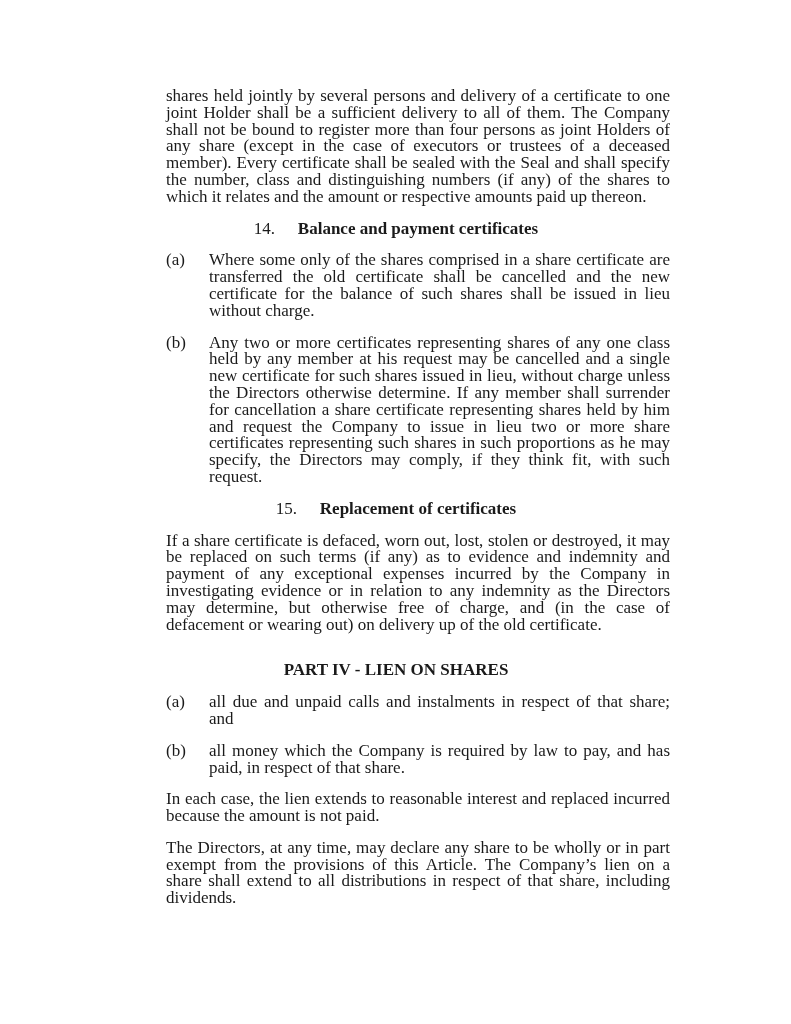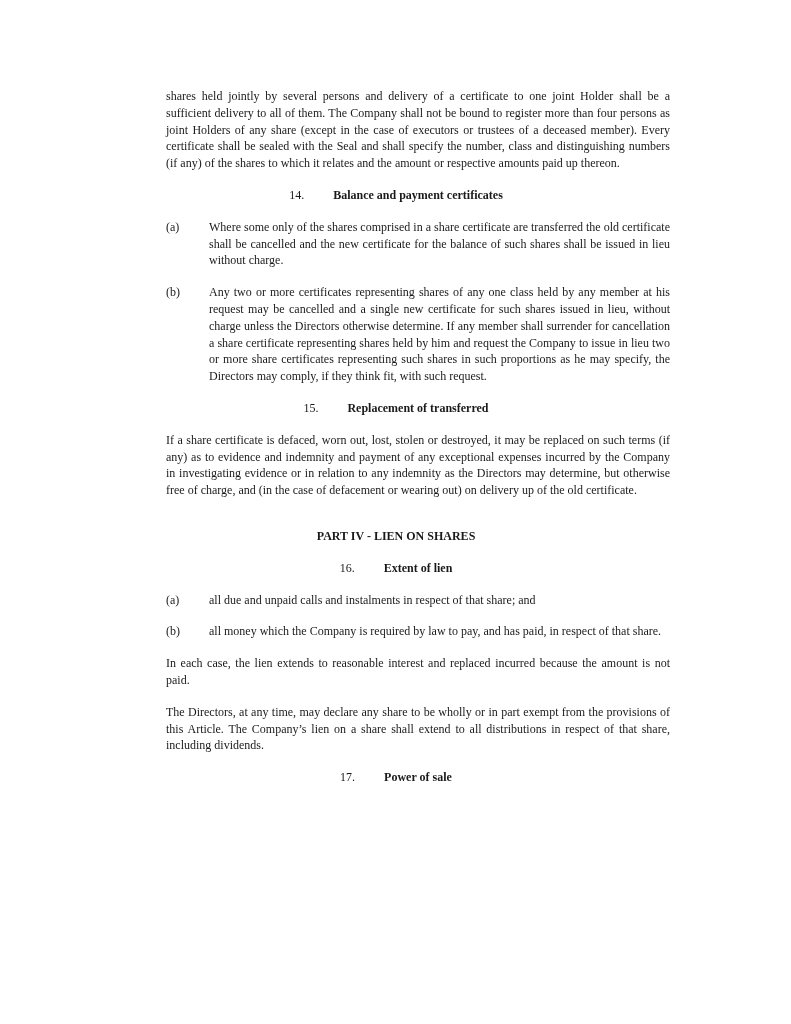--- a/index.html
+++ b/index.html
@@ -8,21 +8,21 @@
     background: #ffffff;
   }
   .page {
     position: relative;
     width: 791px;
     height: 1024px;
     background: #ffffff;
     box-sizing: border-box;
     padding: 88px 121px 17px 122px; 
     font-family: "Liberation Serif", "DejaVu Serif", serif;
-    font-size: 12px;
+    font-size: 17px;
     line-height: 16.8px;
     color: #1a1a1a;
     overflow: hidden;
   }
   .block {
     margin-bottom: 15px;
   }
   
   .para {
     margin-left: 44px;
@@ -76,46 +76,38 @@
     <div class="item-text">Where some only of the shares comprised in a share certificate are transferred the old certificate shall be cancelled and the new certificate for the balance of such shares shall be issued in lieu without charge.</div>
   </div>
 
   <div class="block item">
     <span class="item-label">(b)</span>
     <div class="item-text">Any two or more certificates representing shares of any one class held by any member at his request may be cancelled and a single new certificate for such shares issued in lieu, without charge unless the Directors otherwise determine. If any member shall surrender for cancellation a share certificate representing shares held by him and request the Company to issue in lieu two or more share certificates representing such shares in such proportions as he may specify, the Directors may comply, if they think fit, with such request.</div>
   </div>
 
   <div class="block sec-head">
     <span class="sec-num">15.</span>
-    <span class="sec-title">Replacement of transferred</span>
+    <span class="sec-title">Replacement of certificates</span>
   </div>
 
   <div class="block para">If a share certificate is defaced, worn out, lost, stolen or destroyed, it may be replaced on such terms (if any) as to evidence and indemnity and payment of any exceptional expenses incurred by the Company in investigating evidence or in relation to any indemnity as the Directors may determine, but otherwise free of charge, and (in the case of defacement or wearing out) on delivery up of the old certificate.</div>
 
   <div class="block part-heading">PART IV - LIEN ON SHARES</div>
 
-  <div class="block sec-head">
-    <span class="sec-num">16.</span>
-    <span class="sec-title">Extent of lien</span>
-  </div>
 
 
   <div class="block item">
     <span class="item-label">(a)</span>
     <div class="item-text">all due and unpaid calls and instalments in respect of that share; and</div>
   </div>
 
   <div class="block item">
     <span class="item-label">(b)</span>
     <div class="item-text">all money which the Company is required by law to pay, and has paid, in respect of that share.</div>
   </div>
 
   <div class="block para">In each case, the lien extends to reasonable interest and replaced incurred because the amount is not paid.</div>
 
   <div class="block para">The Directors, at any time, may declare any share to be wholly or in part exempt from the provisions of this Article. The Company’s lien on a share shall extend to all distributions in respect of that share, including dividends.</div>
 
-  <div class="block sec-head">
-    <span class="sec-num">17.</span>
-    <span class="sec-title">Power of sale</span>
-  </div>
 
 
 </div>
 
 </body></html>

